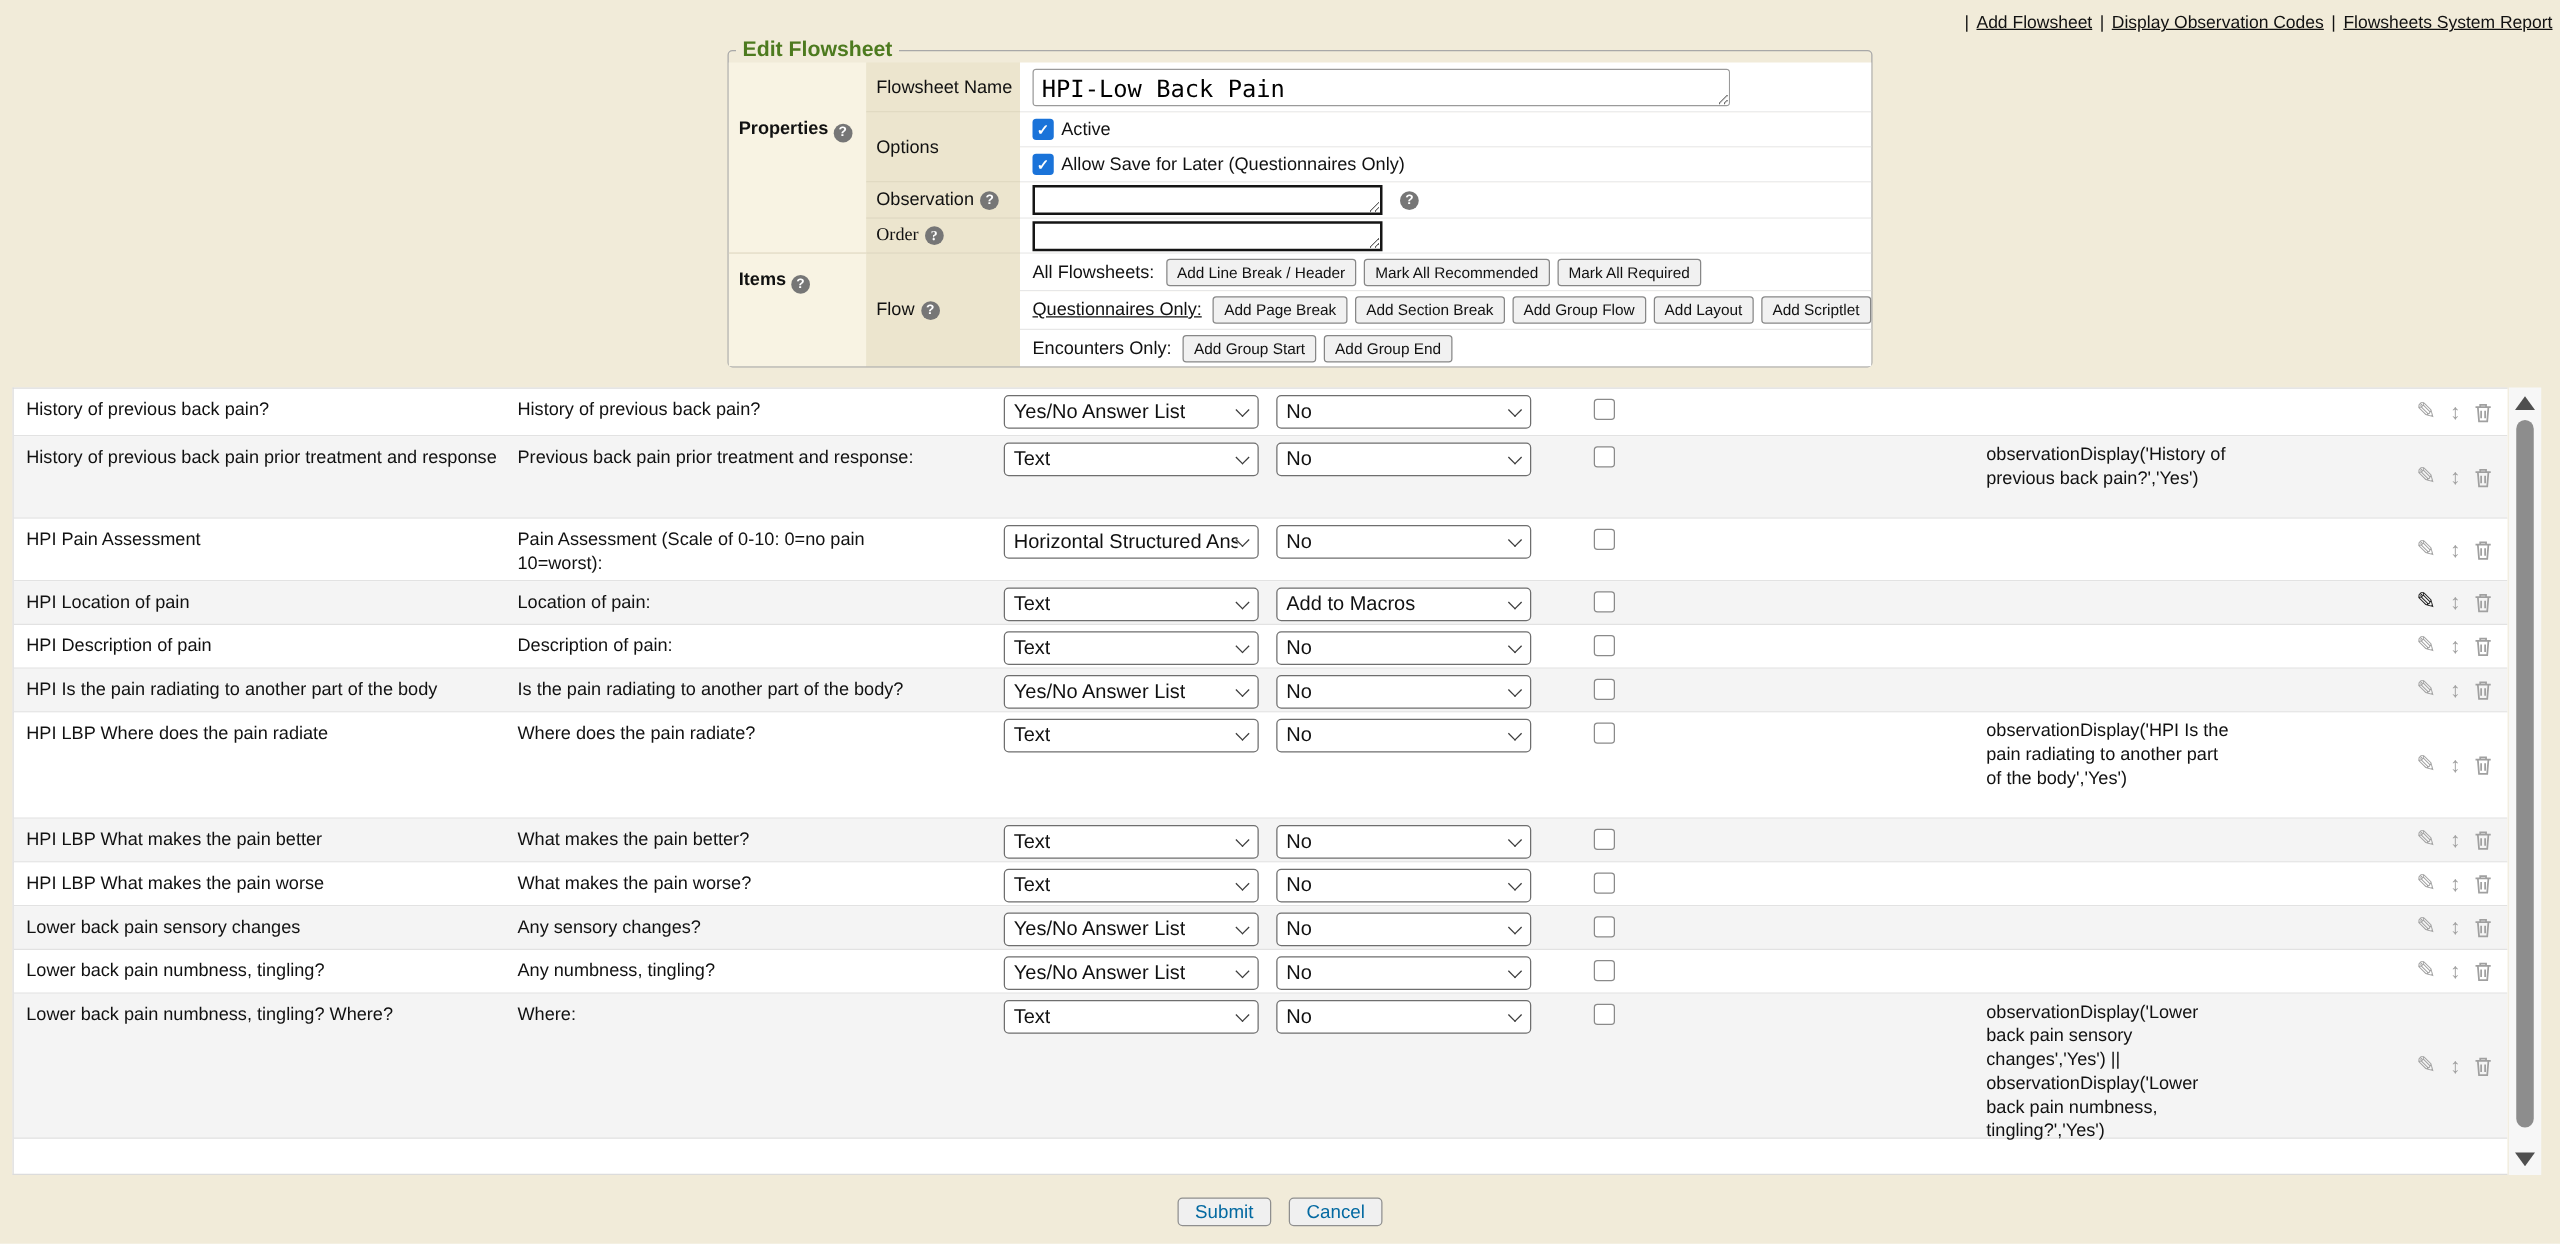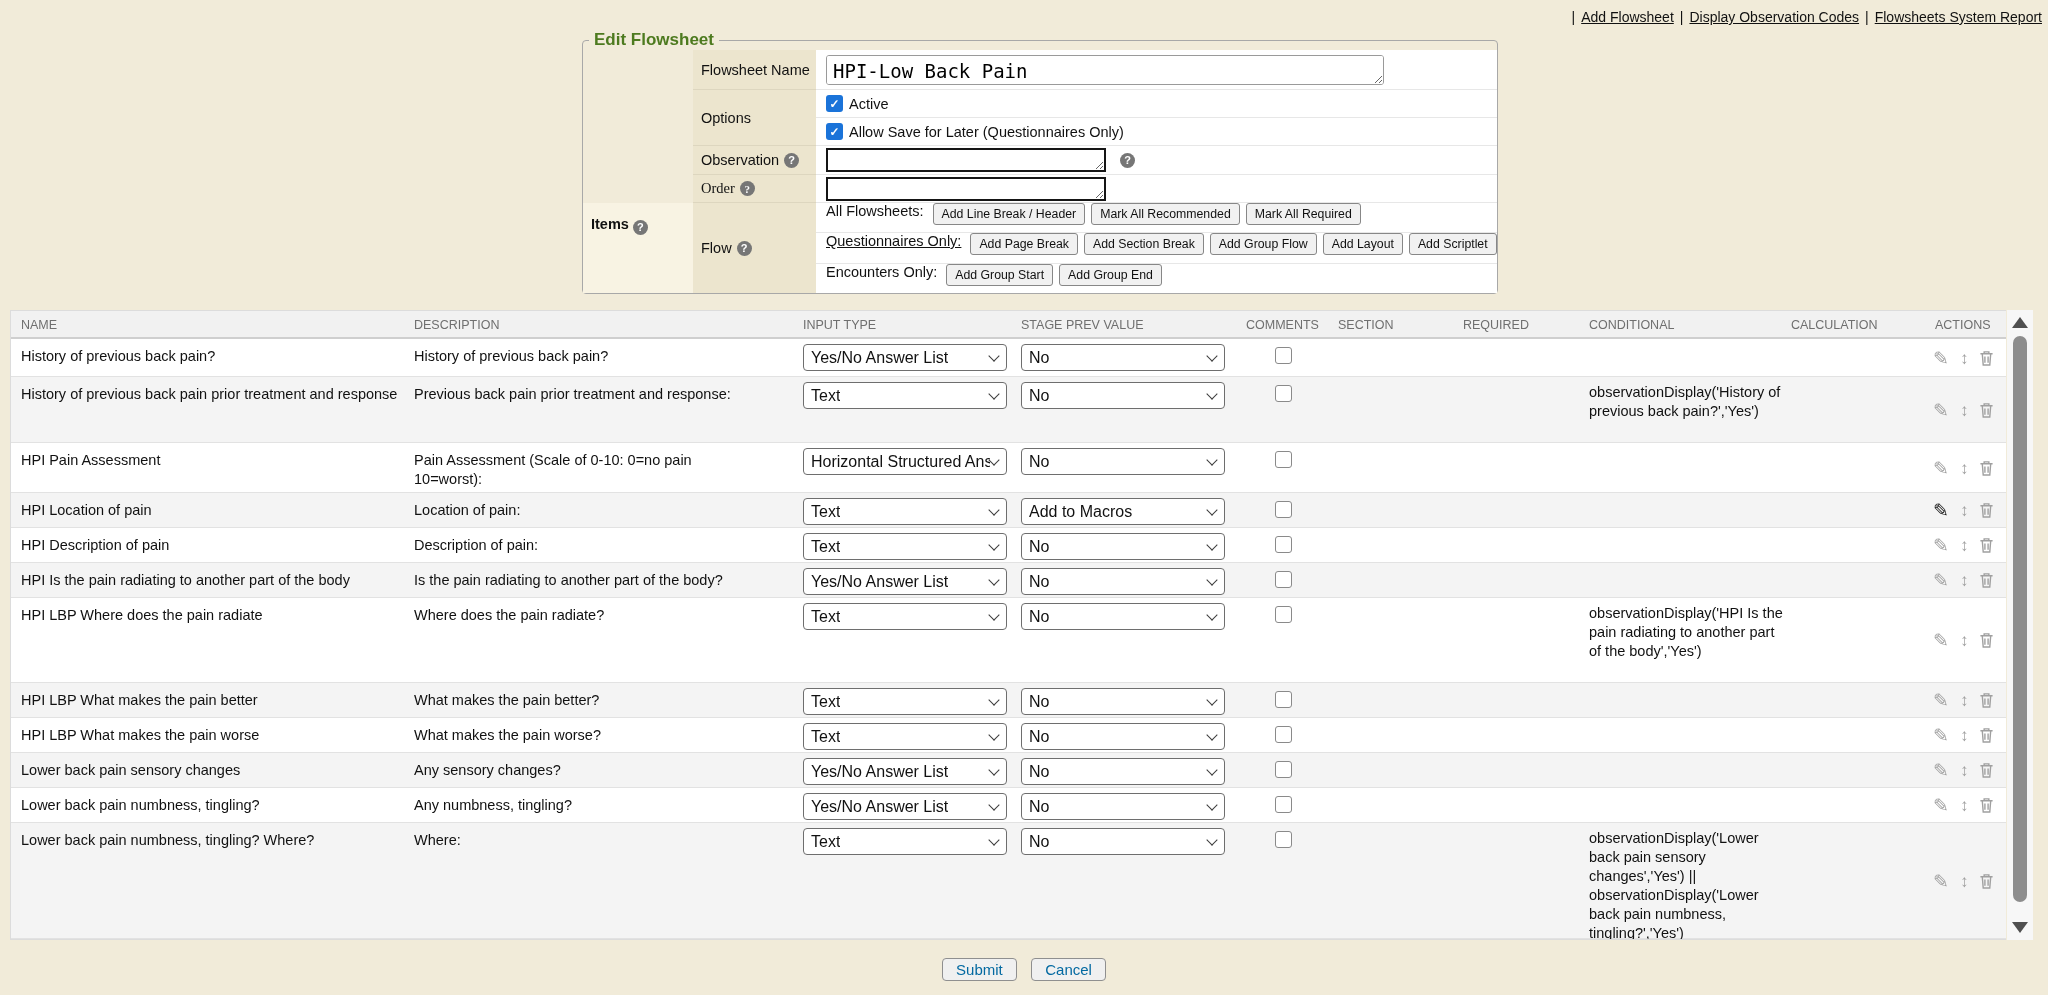--- a/index.html
+++ b/index.html
@@ -31,21 +31,21 @@
   .qicon{display:inline-flex; width:15px; height:15px; border-radius:50%; background:#767676; color:#fff; font-size:11px; font-weight:bold; align-items:center; justify-content:center; flex:none; vertical-align:-2px;}
   .col1 .qicon{display:inline-flex; margin-left:4px;}
   textarea{font-family:"DejaVu Sans Mono", monospace;}
   #flowsheet-name{width:558px; height:30px; border:1px solid #9a9a9a; border-radius:3px; font-size:19px; padding:4px 6px; resize:both;}
   .dark-input{width:280px; height:24px; border:2px solid #151515; font-size:13px; padding:1px 4px; resize:both;}
   .cbx{width:17px; height:17px; border-radius:3px; background:var(--checkbox-blue); color:#fff; display:inline-flex; align-items:center; justify-content:center; font-size:12px; font-weight:bold; flex:none; cursor:pointer;}
   .opt-label{font-size:14.5px;}
   .flow-label{font-size:14.5px; white-space:nowrap; margin-right:3px;}
   .flow-label.und{text-decoration:underline;}
   .btn{font-family:"Liberation Sans", sans-serif; font-size:12.3px; background:#f1f1f1; border:1px solid #878787; border-radius:3px; padding:3px 8px; white-space:nowrap; cursor:pointer; color:#111;}
-  .btnrow{display:flex; align-items:flex-start; gap:6px;}
+  .btnrow{display:flex; align-items:center; gap:6px;}
 
   
   #items-table{position:absolute; left:10px; top:310px; width:1996px; height:630px; background:#fff; overflow:hidden; border:1px solid #dcdcdc; border-right:none;}
   #thead{position:relative; height:28px; background:#f1f1f1; border-bottom:2px solid #cfcfcf;}
   .hcell{position:absolute; top:7px; font-size:12.5px; color:var(--header-text); white-space:nowrap;}
   .trow{position:relative; border-bottom:1px solid #e2e2e2; background:#fff;}
   .trow.alt{background:#f4f4f4;}
   .tcell{position:absolute; font-size:14.5px; line-height:19px; color:#111;}
   .c-name{left:10px; top:8px; width:385px;}
   .c-desc{left:403px; top:8px; width:340px;}
@@ -74,20 +74,21 @@
   .footer-btn{font-family:"Liberation Sans", sans-serif; font-size:15px; background:#f0f0f0; border:1px solid #8f8f8f; border-radius:4px; padding:2px 13px; margin:0 5px; cursor:pointer; color:#0369a1;}
 </style>
 </head>
 <body>
 
 <nav id="top-links"><span class="sep">|</span><a>Add Flowsheet</a><span class="sep">|</span><a>Display Observation Codes</a><span class="sep">|</span><a>Flowsheets System Report</a></nav>
 
 <fieldset>
   <legend>Edit Flowsheet</legend>
   <div class="fgrid">
+    <div class="cell col1 cell-props"><span>Properties</span><span class="qicon">?</span></div>
 
     <div class="cell col2" style="grid-column:2; grid-row:1;">
         <span>Flowsheet Name</span>
       </div>
     <div class="cell col3" style="grid-column:3; grid-row:1;">
       <textarea id="flowsheet-name" style="">HPI-Low Back Pain</textarea>
     </div>
 
     <div class="cell col2" style="grid-column:2; grid-row:2/4;">
         <span>Options</span>
@@ -140,32 +141,20 @@
       </div>
     <div class="cell col3 btnrow nob" style="grid-column:3; grid-row:8;">
         <span class="flow-label">Encounters Only:</span>
         <button class="btn">Add Group Start</button>
         <button class="btn">Add Group End</button>
       </div>
   </div>
 </fieldset>
 
 <div id="items-table">
-  <div id="thead">
-      <div class="hcell" style="left: 10px;">NAME</div>
-      <div class="hcell" style="left: 403px;">DESCRIPTION</div>
-      <div class="hcell" style="left: 792px;">INPUT TYPE</div>
-      <div class="hcell" style="left: 1010px;">STAGE PREV VALUE</div>
-      <div class="hcell" style="left: 1235px;">COMMENTS</div>
-      <div class="hcell" style="left: 1327px;">SECTION</div>
-      <div class="hcell" style="left: 1452px;">REQUIRED</div>
-      <div class="hcell" style="left: 1578px;">CONDITIONAL</div>
-      <div class="hcell" style="left: 1780px;">CALCULATION</div>
-      <div class="hcell" style="left: 1924px;">ACTIONS</div>
-    </div>
   <div id="tbody">
       <div class="trow" style="height: 38px;">
     <div class="tcell c-name">History of previous back pain?</div>
     <div class="tcell c-desc">History of previous back pain?</div>
     <div class="tcell c-input">
       <div class="sel">
         <span class="lbl">Yes/No Answer List</span>
             <span class="chev"></span>
       </div>
     </div>

